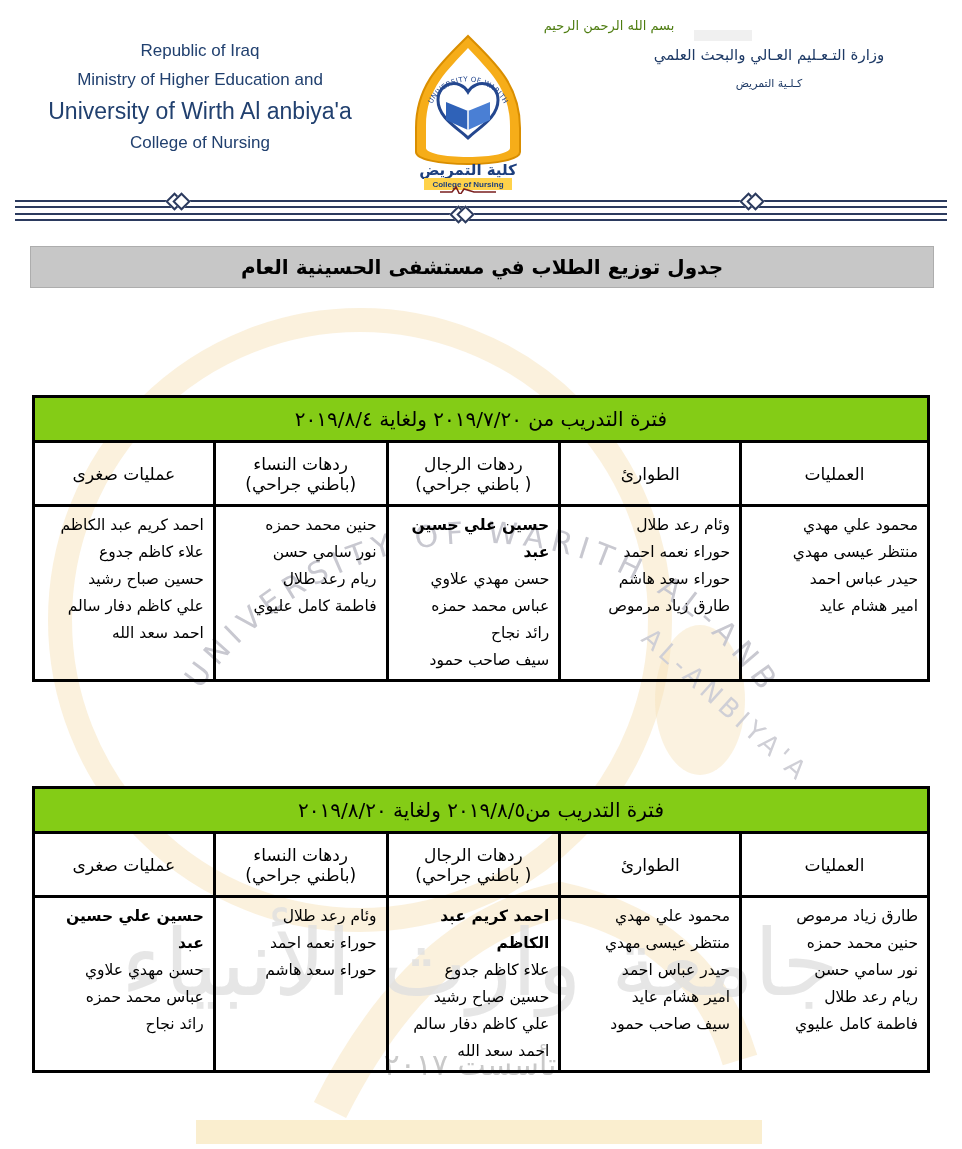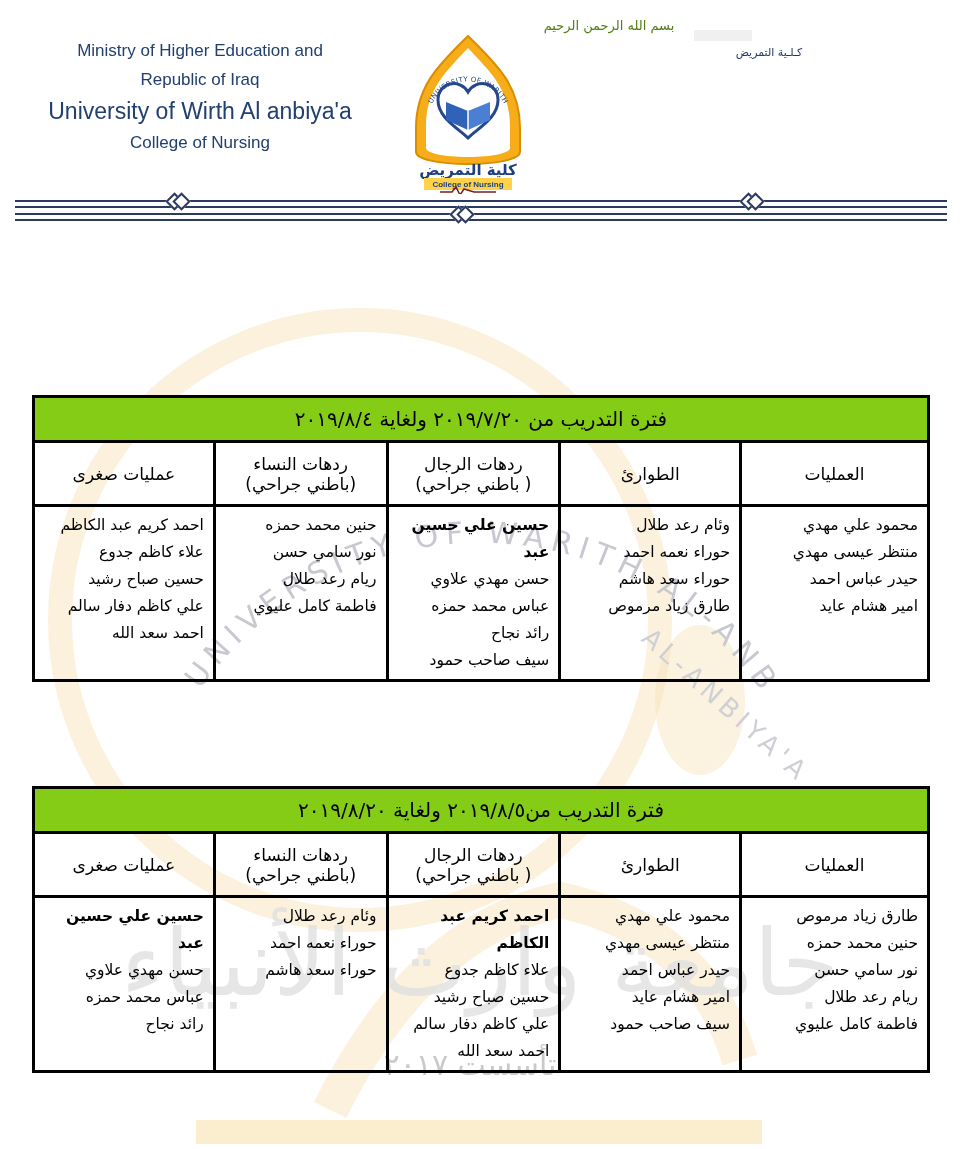--- a/index.html
+++ b/index.html
@@ -76,22 +76,22 @@
       <text font-size="30" fill="#c8c8d0" letter-spacing="7">
         <textPath href="#wmArc">UNIVERSITY OF WARITH AL-ANBIYA'A</textPath>
       </text>
       <text x="640" y="640" font-size="26" fill="#cfcfd6" letter-spacing="5" transform="rotate(42 640 640)">AL-ANBIYA'A</text>
       <text x="480" y="995" font-size="92" fill="#e0e0e0" opacity="0.8" text-anchor="middle">جامعة وارث الأنبياء</text>
       <text x="470" y="1075" font-size="30" fill="#c9c9c9" text-anchor="middle">تأسست ٢٠١٧</text>
     </svg>
   </div>
 
   <div class="hdr-left latin">
+    <div class="s">Republic of Iraq</div>
     <div class="s">Ministry of Higher Education and</div>
-    <div class="s">Republic of Iraq</div>
     <div class="big">University of Wirth Al anbiya'a</div>
     <div class="s">College of Nursing</div>
   </div>
 
   <div class="basmala">بسم الله الرحمن الرحيم</div>
 
   <div class="logo">
     <svg width="132" height="162" viewBox="0 0 132 162">
       <path d="M66,4 C40,30 14,52 14,96 L14,120 C14,127 36,132 66,132 C96,132 118,127 118,120 L118,96 C118,52 92,30 66,4 Z" fill="#f6ad19" stroke="#d98e00" stroke-width="2"></path>
       <path d="M66,16 C46,38 24,56 24,94 L24,116 C24,121 42,125 66,125 C90,125 108,121 108,116 L108,94 C108,56 86,38 66,16 Z" fill="#ffffff"></path>
@@ -104,20 +104,21 @@
       <path d="M88,70 L66,79 L66,98 L88,88 Z" fill="#4a7fd4"></path>
       <line x1="66" y1="79" x2="66" y2="98" stroke="#ffffff" stroke-width="1.5"></line>
       <text x="66" y="143" font-size="15" font-weight="bold" fill="#1d3f7d" text-anchor="middle">كلية التمريض</text>
       <rect x="22" y="146" width="88" height="12" fill="#ffd24a"></rect>
       <text x="66" y="155" font-size="8" font-weight="bold" fill="#1d3f7d" text-anchor="middle" class="latin">College of Nursing</text>
       <polyline points="38,160 50,160 54,155 58,163 62,157 72,160 94,160" fill="none" stroke="#7a1f1f" stroke-width="1.5"></polyline>
     </svg>
   </div>
 
   <div class="hdr-right">
+    <div class="r1">وزارة التـعـليم العـالي والبحث العلمي</div>
     <div class="r3">كـلـية التمريض</div>
   </div>
 
   <div class="smudge"></div>
 
   <div class="divider">
     <div class="dline l1"></div>
     <div class="dline l2"></div>
     <div class="knot k1">
         <i></i>
@@ -126,20 +127,21 @@
     <div class="knot k2">
         <i></i>
         <i></i>
       </div>
     <div class="knot k3">
         <i></i>
         <i></i>
       </div>
   </div>
 
+  <div class="title-bar">جدول توزيع الطلاب في مستشفى الحسينية العام</div>
 
   <table class="t" id="t1">
     <colgroup>
       <col style="width:21%">
         <col style="width:20.2%">
         <col style="width:19.3%">
       <col style="width:19.3%">
         <col style="width:20.2%">
     </colgroup>
     <tbody>

